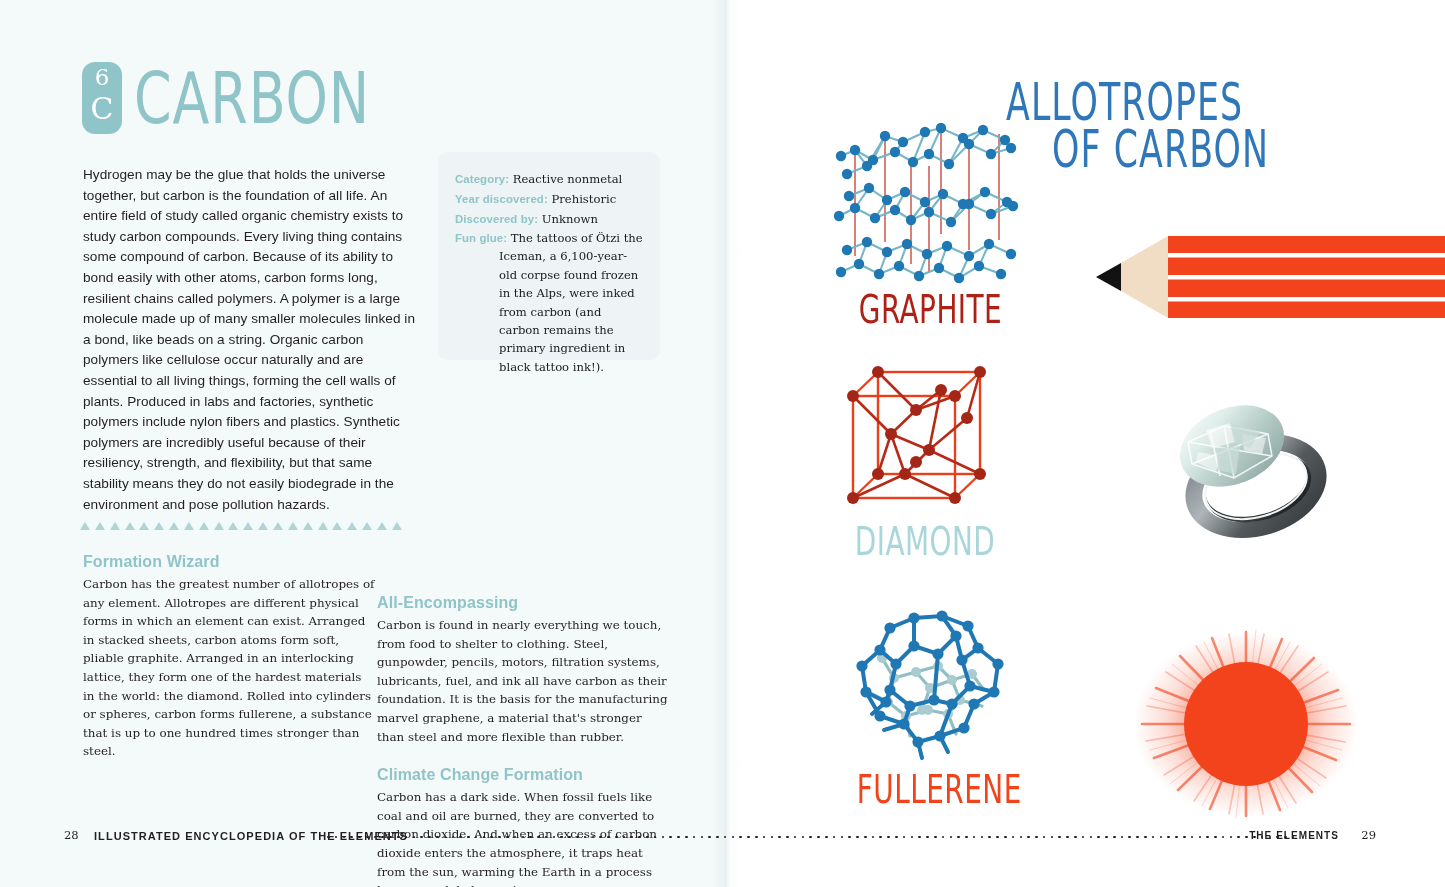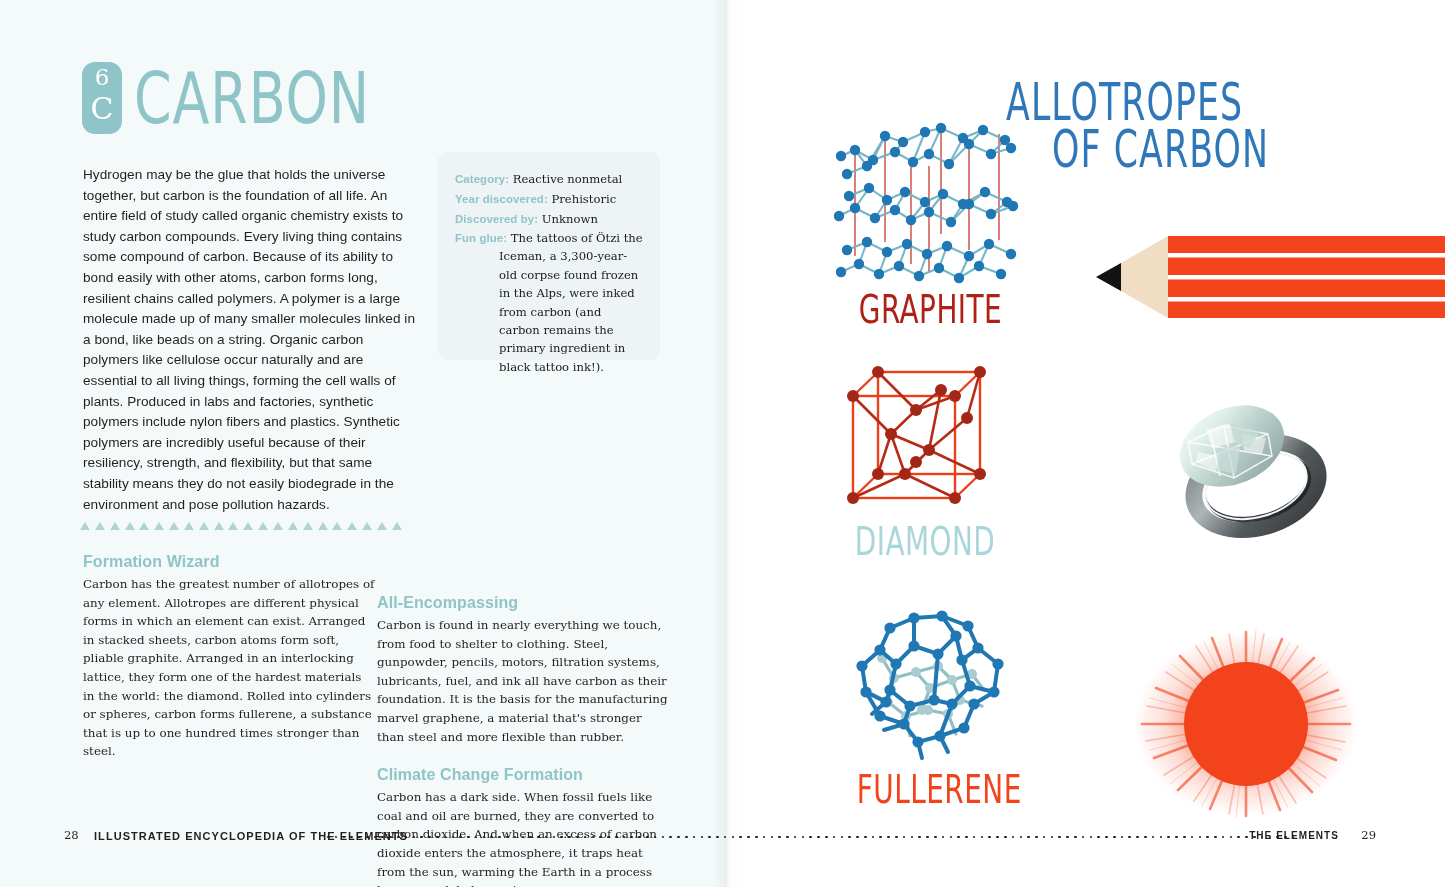--- a/index.html
+++ b/index.html
@@ -208,21 +208,21 @@
         <div class="fact-line">
           <span class="fact-key">Year discovered:</span>
           <span>Prehistoric</span>
         </div>
         <div class="fact-line">
           <span class="fact-key">Discovered by:</span>
           <span>Unknown</span>
         </div>
         <div class="fact-fun">
           <span class="fact-key">Fun glue:</span>
-          <span>The tattoos of Ötzi the Iceman, a 3,300-year-old corpse found frozen in the Alps, were inked from carbon (and carbon remains the primary ingredient in black tattoo ink!).</span>
+          <span>The tattoos of Ötzi the Iceman, a 6,100-year-old corpse found frozen in the Alps, were inked from carbon (and carbon remains the primary ingredient in black tattoo ink!).</span>
         </div>
       </div>
     </div>
 
     <div class="divider">
       <span class="tri"></span>
         <span class="tri"></span>
         <span class="tri"></span>
         <span class="tri"></span>
         <span class="tri"></span>

